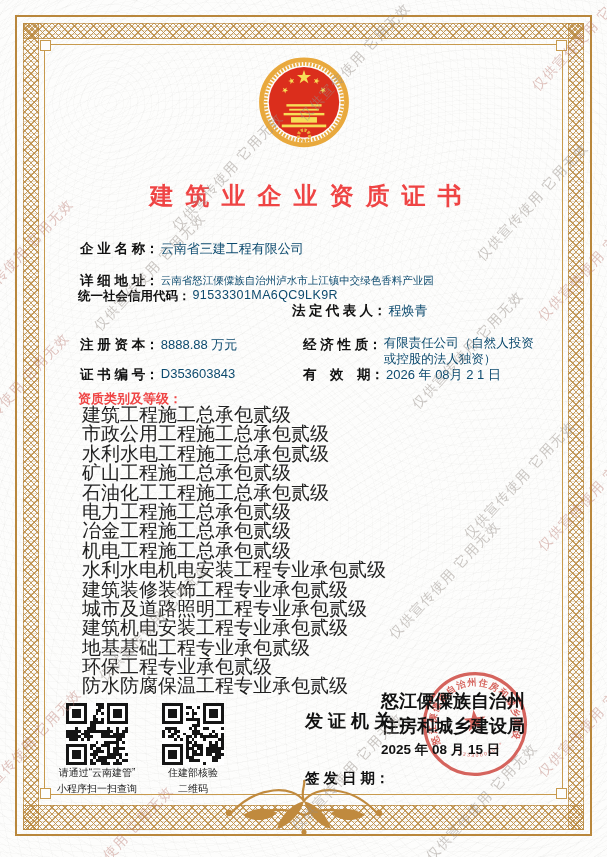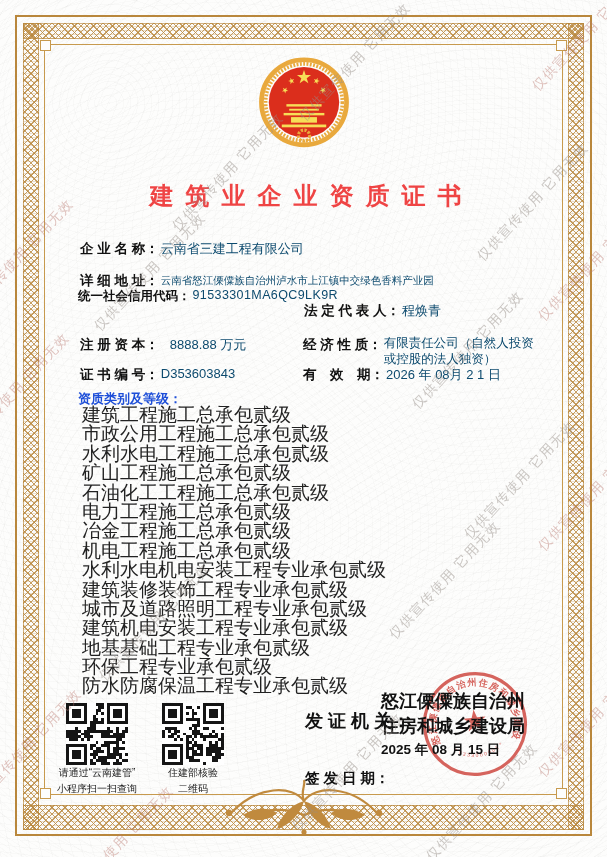--- a/index.html
+++ b/index.html
@@ -47,27 +47,27 @@
   
   .cell{position:absolute;z-index:2;display:flex;align-items:flex-start;}
   .lbl{font-weight:bold;font-size:13.5px;color:#111;white-space:nowrap;}
   .val{font-size:13px;color:#0c4a6e;margin-left:2px;white-space:nowrap;}
   .cell-company{left:80px;top:240px;}
   .cell-address{left:80px;top:272px;}
   .cell-address .val{font-size:10.5px;margin-top:2px;}
   .cell-credit{left:78px;top:288px;}
   .cell-credit .lbl{font-size:12.5px;}
   .cell-credit .val{font-size:12.5px;letter-spacing:.4px;}
-  .cell-legal{left:304px;top:302px;}
-  .cell-capital{left:80px;top:336px;gap:9px;}
+  .cell-legal{left:292px;top:302px;font-family:Liberation Serif, serif;}
+  .cell-capital{left:80px;top:336px;}
   .cell-economic{left:303px;top:336px;}
   .cell-economic .val{white-space:normal;width:178px;line-height:15.5px;font-size:12.5px;}
   .cell-certno{left:80px;top:366px;}
   .cell-valid{left:303px;top:366px;}
-  .qual-header{position:absolute;left:78px;top:390px;font-weight:bold;font-size:13px;z-index:2;color:#1d4ed8;}
+  .qual-header{position:absolute;left:78px;top:390px;font-weight:bold;font-size:13px;z-index:2;color:#ef4444;}
   .qual-list{position:absolute;left:82px;top:405px;z-index:2;}
   .qual-item{font-size:19px;line-height:19.4px;height:19.4px;color:#222;white-space:nowrap;}
   
   .qr-block{position:absolute;top:703px;text-align:center;z-index:2;}
   .qr-block.q1{left:40px;width:114px;}
   .qr-block.q2{left:148px;width:90px;}
   .qr{width:62px;height:62px;margin:0 auto;}
   .qr-cap{font-size:10px;line-height:14.5px;color:#222;margin-top:1px;}
   
   .issuer-label{position:absolute;left:305px;top:709px;font-weight:bold;font-size:18px;z-index:4;color:#111;white-space:nowrap;}

